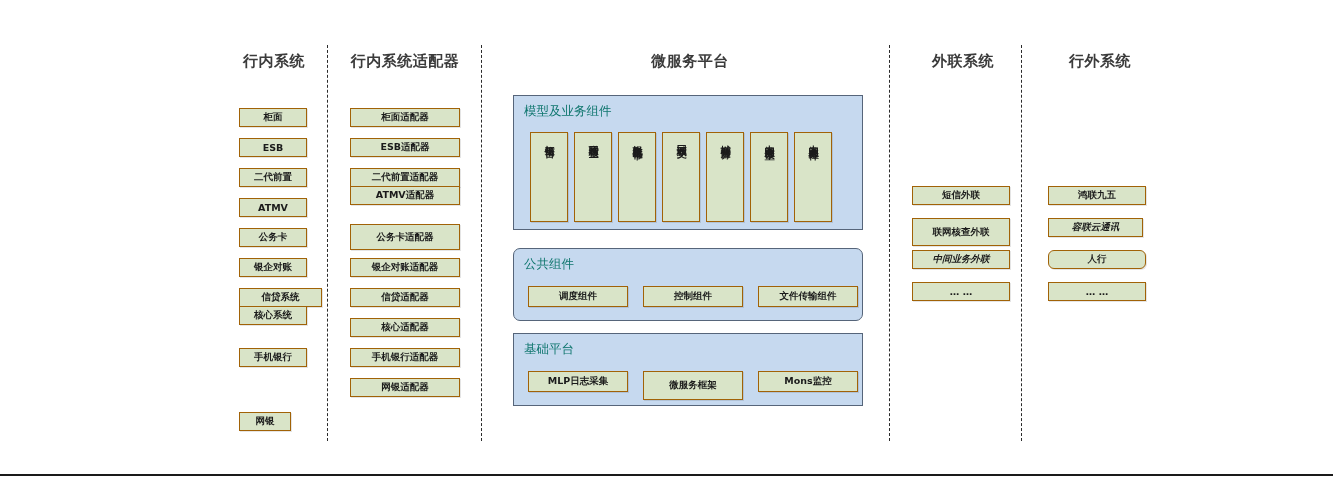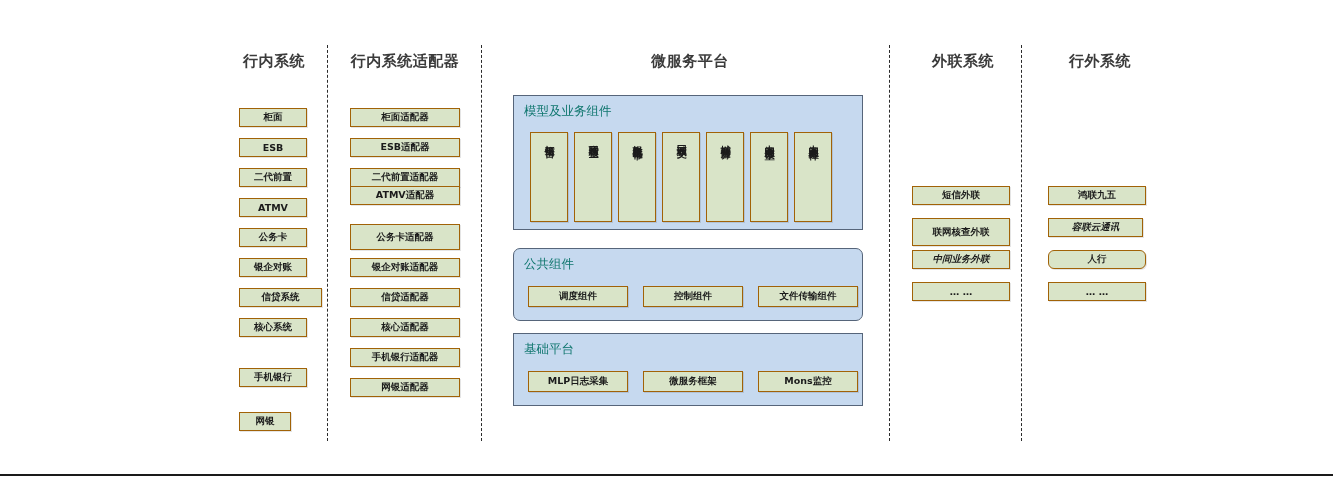--- a/index.html
+++ b/index.html
@@ -82,22 +82,22 @@
     </div>
   <div id="columns-layer">
       <div class="col-title" style="left: 228px; top: 52px; width: 92px;">行内系统</div>
       <div class="gbox" style="left: 239px; top: 108px; width: 68px; height: 19px;">柜面</div>
       <div class="gbox" style="left: 239px; top: 138px; width: 68px; height: 19px;">ESB</div>
       <div class="gbox" style="left: 239px; top: 168px; width: 68px; height: 19px;">二代前置</div>
       <div class="gbox" style="left: 239px; top: 198px; width: 68px; height: 19px;">ATMV</div>
       <div class="gbox" style="left: 239px; top: 228px; width: 68px; height: 19px;">公务卡</div>
       <div class="gbox" style="left: 239px; top: 258px; width: 68px; height: 19px;">银企对账</div>
       <div class="gbox" style="left: 239px; top: 288px; width: 83px; height: 19px;">信贷系统</div>
-      <div class="gbox" style="left: 239px; top: 318px; width: 68px; height: 19px;">核心系统</div>
-      <div class="gbox" style="left: 239px; top: 348px; width: 68px; height: 19px; margin-top: 20px;">手机银行</div>
+      <div class="gbox" style="left: 239px; top: 306px; width: 68px; height: 19px;">核心系统</div>
+      <div class="gbox" style="left: 239px; top: 348px; width: 68px; height: 19px;">手机银行</div>
       <div class="gbox" style="left: 239px; top: 378px; width: 52px; height: 19px; margin-top: 34px;">网银</div>
       <div class="col-title" style="left: 340px; top: 52px; width: 130px;">行内系统适配器</div>
       <div class="gbox" style="left: 350px; top: 108px; width: 110px; height: 19px;">柜面适配器</div>
       <div class="gbox" style="left: 350px; top: 138px; width: 110px; height: 19px;">ESB适配器</div>
       <div class="gbox" style="left: 350px; top: 168px; width: 110px; height: 19px;">二代前置适配器</div>
       <div class="gbox" style="left: 350px; top: 186px; width: 110px; height: 19px;">ATMV适配器</div>
       <div class="gbox" style="left: 350px; top: 224px; width: 110px; height: 26px;">公务卡适配器</div>
       <div class="gbox" style="left: 350px; top: 258px; width: 110px; height: 19px;">银企对账适配器</div>
       <div class="gbox" style="left: 350px; top: 288px; width: 110px; height: 19px;">信贷适配器</div>
       <div class="gbox" style="left: 350px; top: 318px; width: 110px; height: 19px;">核心适配器</div>
@@ -129,17 +129,17 @@
       <div class="panel" style="left: 513px; top: 248px; width: 350px; height: 73px; border-radius: 7px;">
         <div class="panel-label">公共组件</div>
       </div>
       <div class="gbox" style="left: 528px; top: 286px; width: 100px; height: 21px;">调度组件</div>
       <div class="gbox" style="left: 643px; top: 286px; width: 100px; height: 21px;">控制组件</div>
       <div class="gbox" style="left: 758px; top: 286px; width: 100px; height: 21px;">文件传输组件</div>
       <div class="panel" style="left: 513px; top: 333px; width: 350px; height: 73px;">
         <div class="panel-label">基础平台</div>
       </div>
       <div class="gbox" style="left: 528px; top: 371px; width: 100px; height: 21px;">MLP日志采集</div>
-      <div class="gbox" style="left: 643px; top: 371px; width: 100px; height: 21px; text-align: center;">微服务框架</div>
+      <div class="gbox" style="left: 643px; top: 371px; width: 100px; height: 29px; text-align: center;">微服务框架</div>
       <div class="gbox" style="left: 758px; top: 371px; width: 100px; height: 21px;">Mons监控</div>
     </div>
   <div class="hr-bottom" id="bottom-rule" style="top: 474px;"></div>
 </div>
 
 </body></html>

